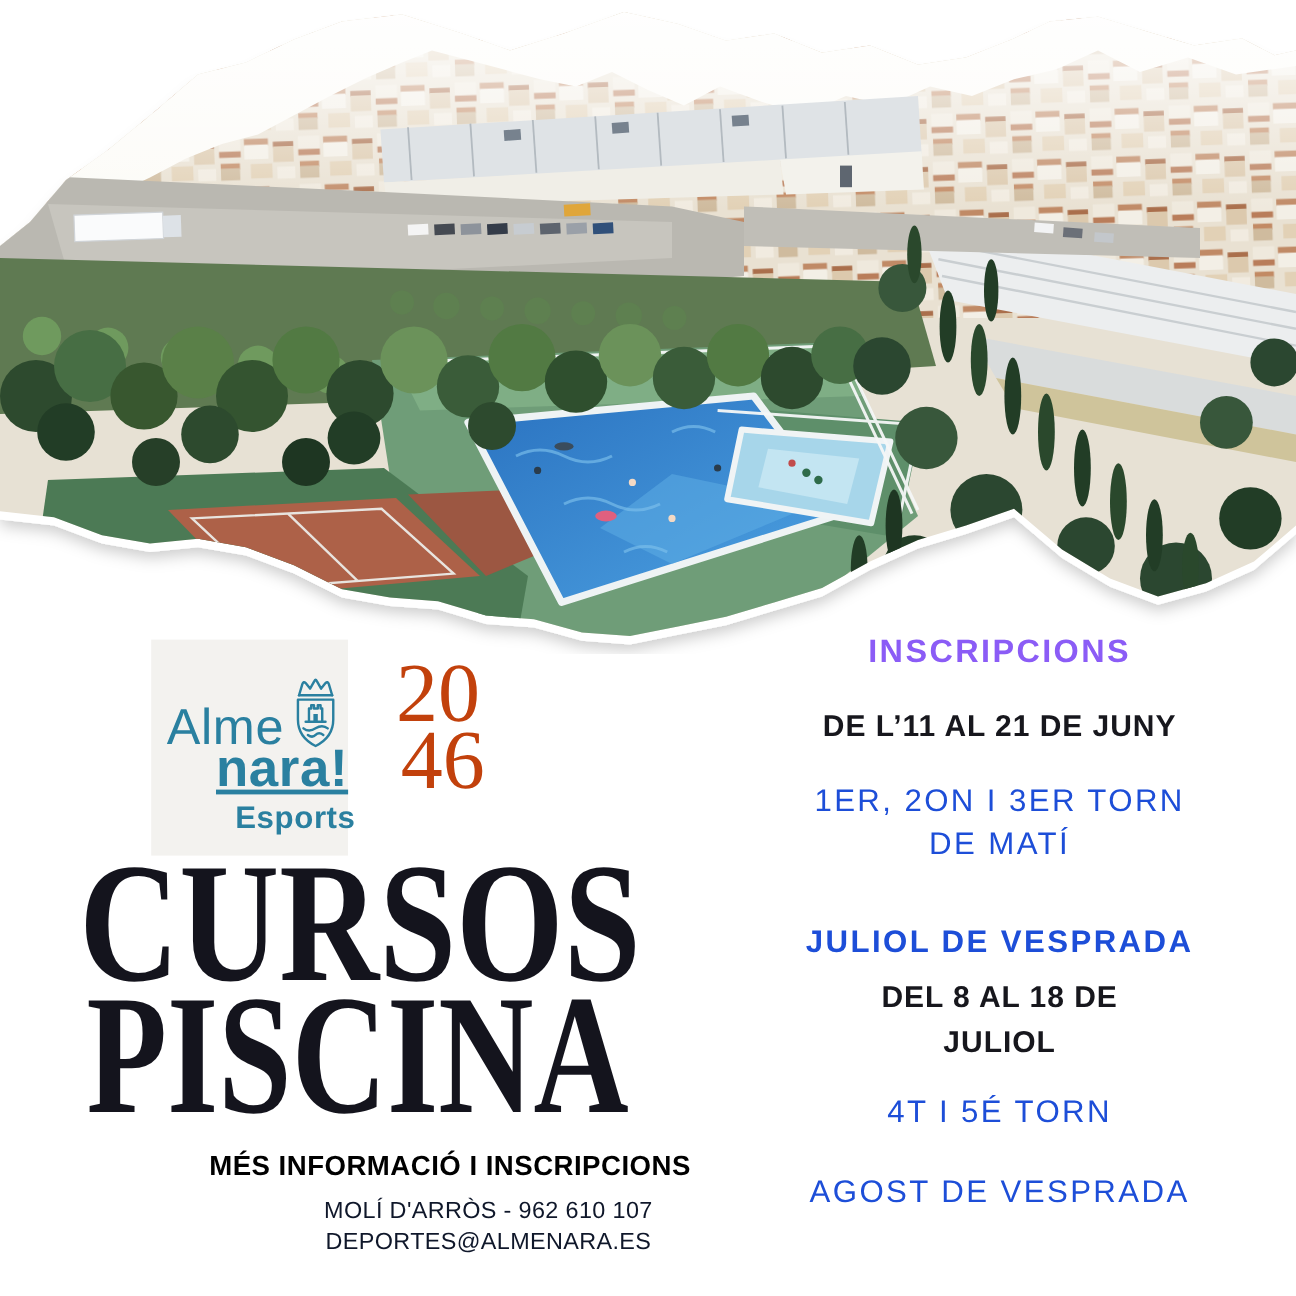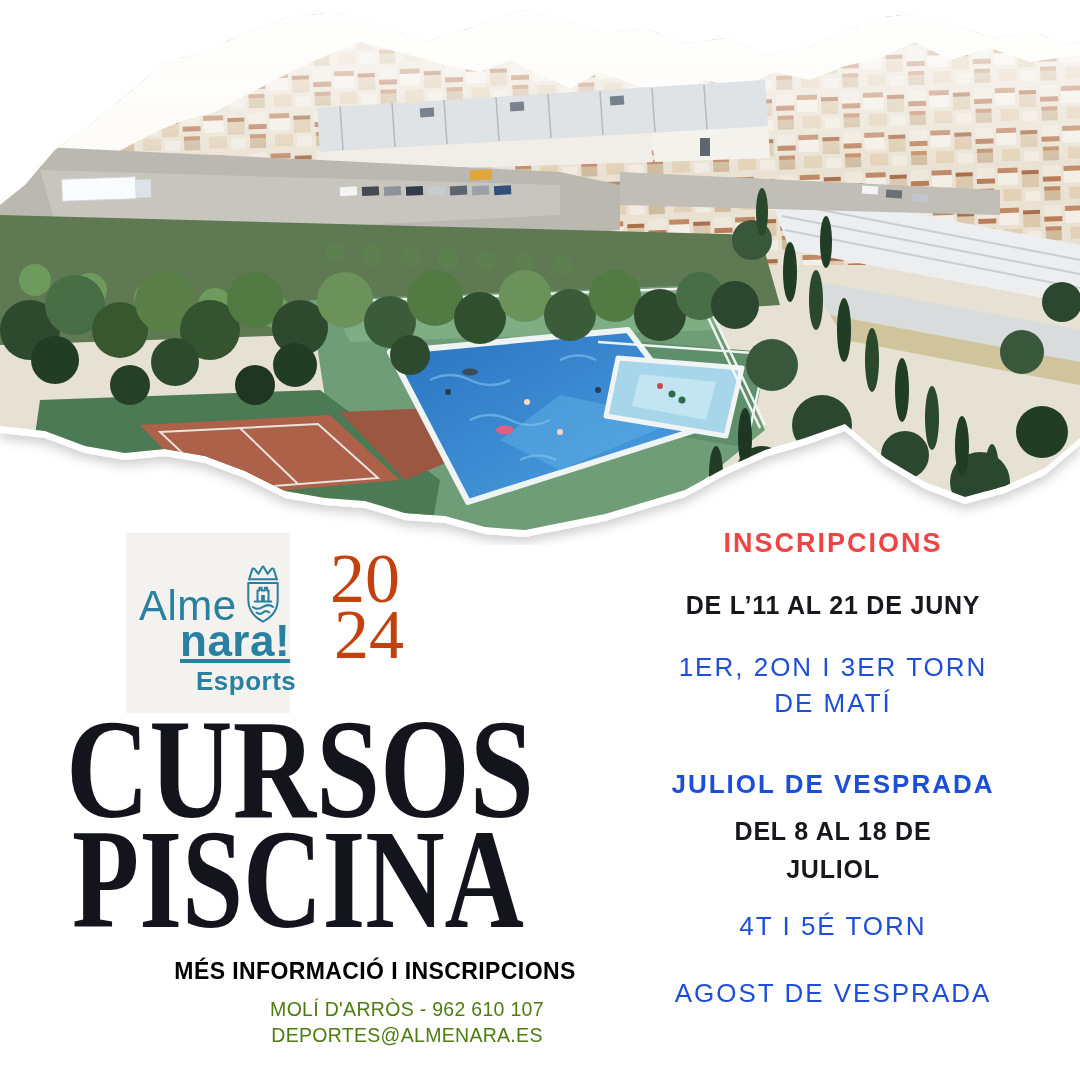--- a/index.html
+++ b/index.html
@@ -17,24 +17,24 @@
   
   .year{position:absolute;left:330px;top:551px;font-family:"Liberation Serif",serif;
         font-size:70px;line-height:.8;color:#c2410c;}
   .year div:nth-child(2){margin-left:4px;}
   
   .title-svg{position:absolute;left:8px;top:708px;width:572px;height:230px;}
   .title-svg text{font-family:"Liberation Serif",serif;font-weight:bold;fill:#14141d;font-size:142px;}
   
   .info{position:absolute;left:130px;top:958px;width:490px;text-align:center;}
   .info-heading{font-size:23px;font-weight:800;color:#000000;letter-spacing:.4px;}
-  .info-lines{font-size:19.5px;color:#4d7c0f;line-height:1.32;margin-top:12px;padding-left:64px;letter-spacing:.3px;}
+  .info-lines{font-size:19.5px;color:#0f172a;line-height:1.32;margin-top:12px;padding-left:64px;letter-spacing:.3px;}
   
   .schedule{position:absolute;left:656px;top:528px;width:354px;text-align:center;color:#17171d;}
-  .sched-heading{font-size:27px;font-weight:800;color:#ef4444;letter-spacing:2px;margin-bottom:28px;}
+  .sched-heading{font-size:27px;font-weight:800;color:#8b5cf6;letter-spacing:2px;margin-bottom:28px;}
   .sched-item{margin:0 auto;}
   .sched-bold{font-size:25px;font-weight:800;letter-spacing:.8px;line-height:1.5;color:#17171d;}
   .sched-reg{font-size:26px;font-weight:400;letter-spacing:2px;line-height:1.42;color:#1d4ed8;}
   .si0{margin-bottom:24px;}
   .si1{max-width:330px;margin-bottom:44px;}
   .si2{margin-bottom:10px;font-weight:bold;}
   .si3{max-width:260px;margin-bottom:20px;}
   .si4{margin-bottom:30px;}
 </style>
 </head>
@@ -269,21 +269,21 @@
         <path d="M14,46 Q19,50 25,46 Q31,42 36,46"></path>
         <path d="M18,52 Q22,55 25,52 Q28,49 32,52"></path>
       </svg>
     </div>
     <div class="logo-nara">nara!</div>
     <div class="logo-esports">Esports</div>
   </div>
 
   <div class="year">
     <div>20</div>
-    <div>24</div>
+    <div>46</div>
   </div>
 
   <svg class="title-svg" viewBox="0 0 572 230">
     <text x="292" y="109" text-anchor="middle" textLength="468" lengthAdjust="spacingAndGlyphs">CURSOS</text>
     <text x="290" y="219" text-anchor="middle" textLength="452" lengthAdjust="spacingAndGlyphs">PISCINA</text>
   </svg>
 
   <div class="info">
     <div class="info-heading">MÉS INFORMACIÓ I INSCRIPCIONS</div>
     <div class="info-lines">

